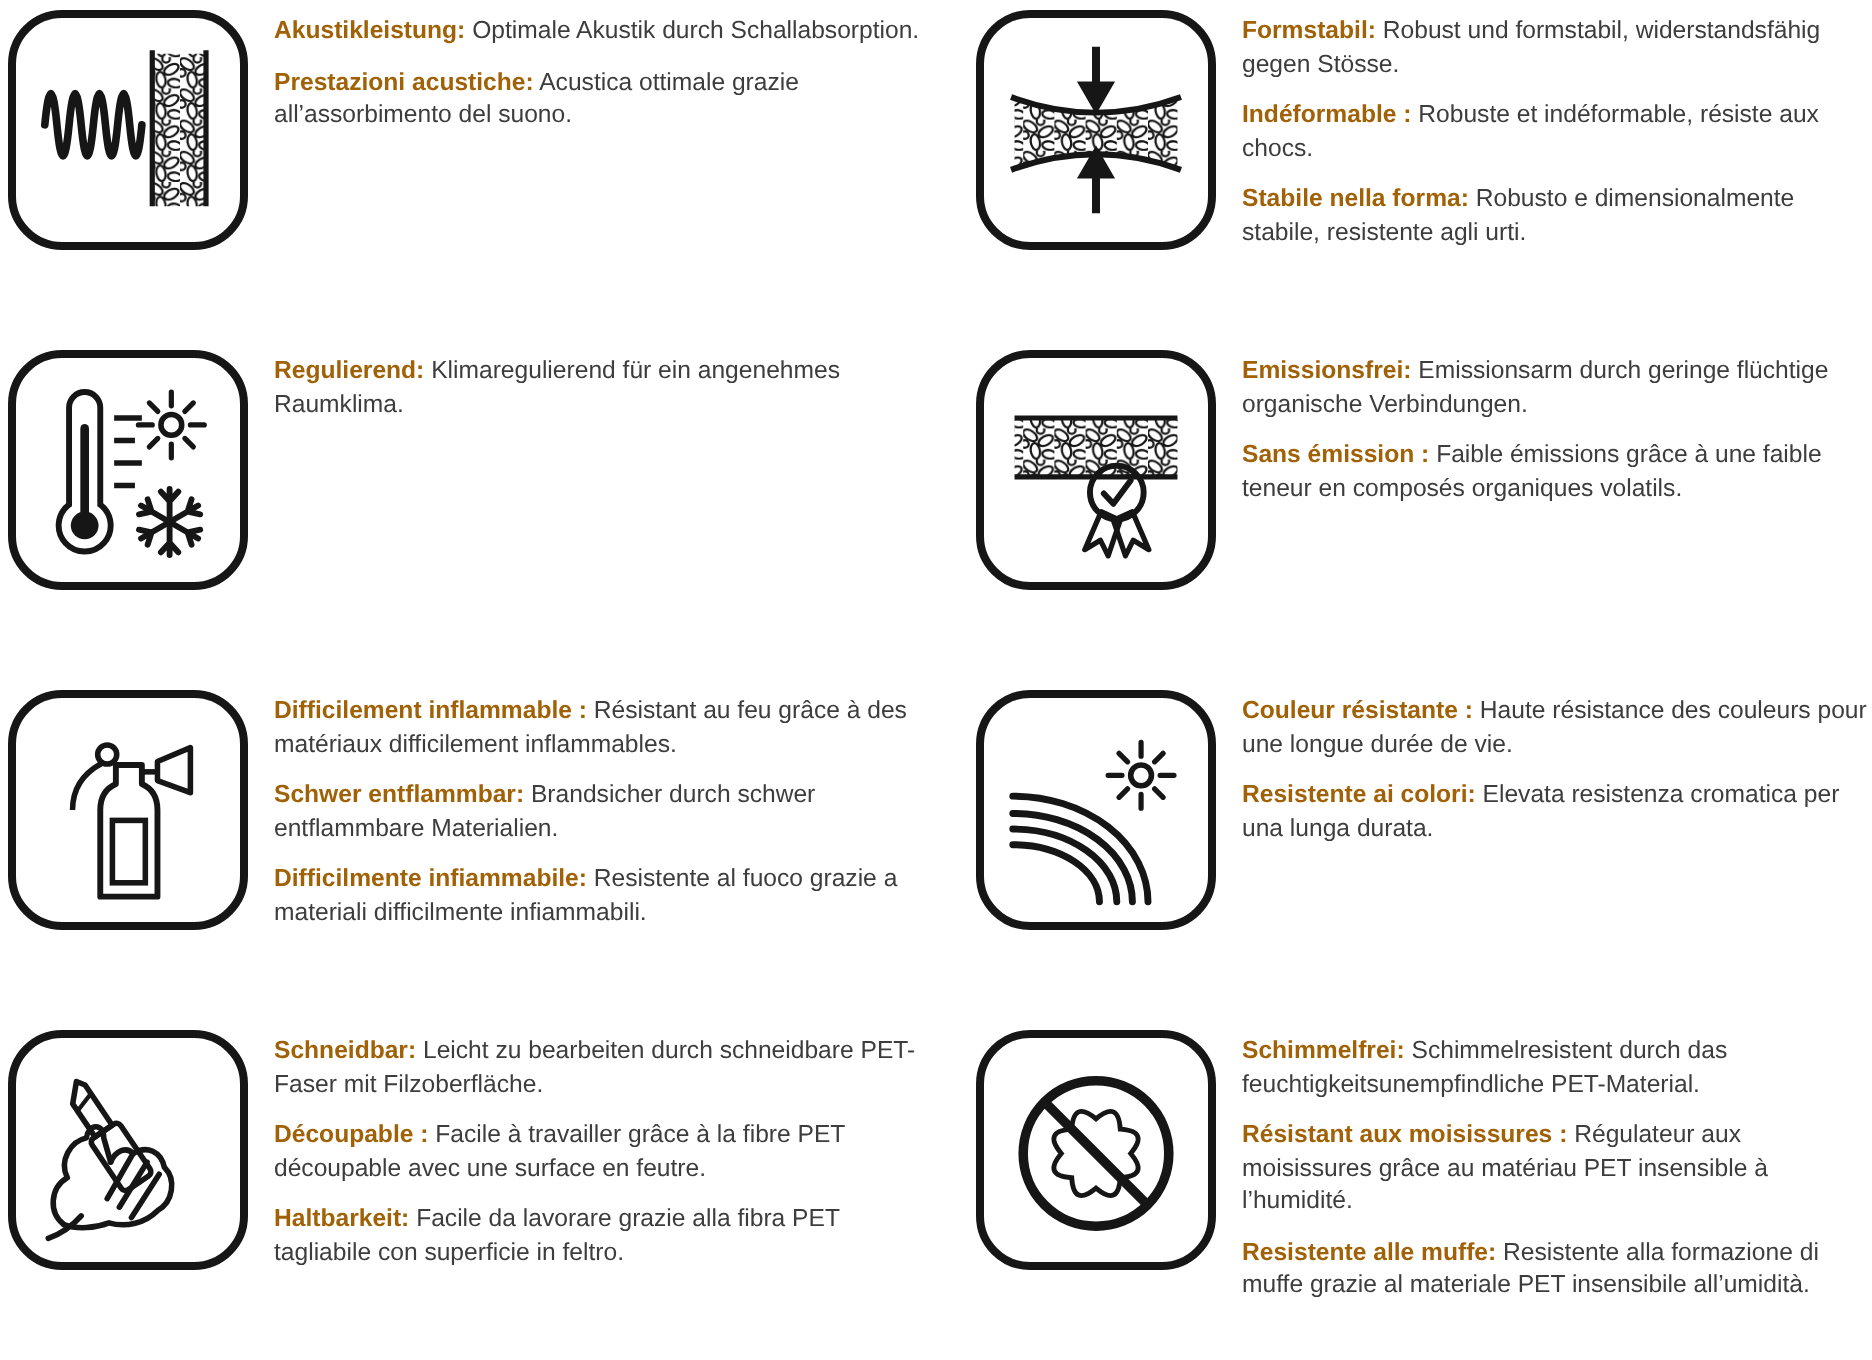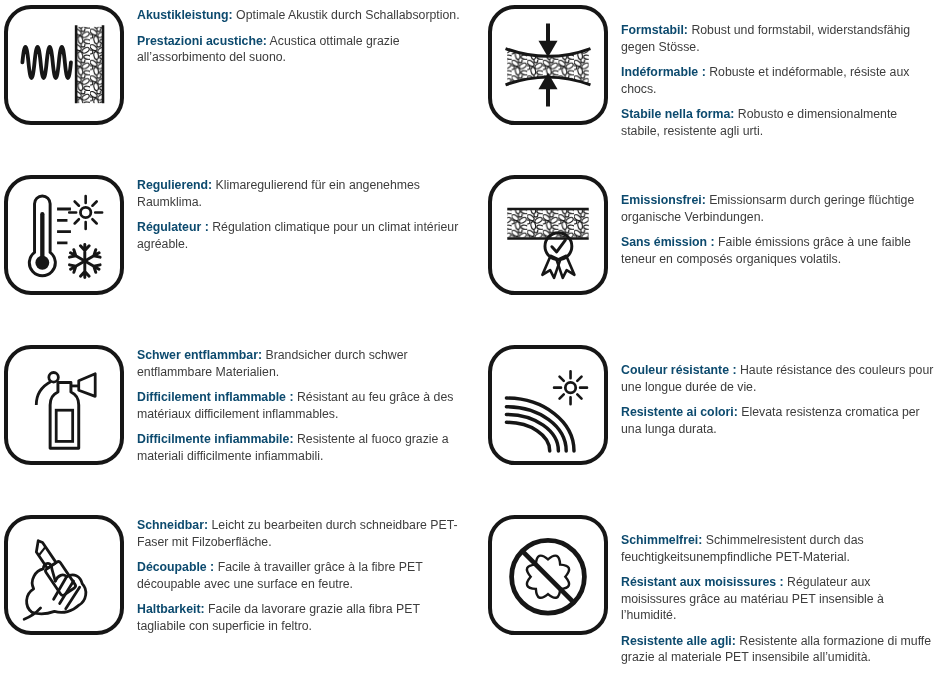--- a/index.html
+++ b/index.html
@@ -22,26 +22,26 @@
   .icon-box {
     flex:0 0 auto;
     width:112px; height:112px;
     border:4px solid #161616;
     border-radius:27px;
     background:#ffffff;
     display:flex; align-items:center; justify-content:center;
   }
   .icon-box svg { display:block; }
   .texts { margin-left:13px; padding-top:2px; width:336px; }
-  .right .texts { width:316px;margin-top:15px; }
+  .right .texts { width:316px; }
   p.feat {
     margin:0 0 9px 0;
     font-size:12.3px; line-height:16.5px;
   }
-  p.feat b { color:#0c4a6e; font-weight:700; }
+  p.feat b { color:#a16207; font-weight:700; }
   .stroke { fill:none; stroke:#161616; }
 </style>
 </head>
 <body>
 
 <svg width="0" height="0" style="position:absolute" aria-hidden="true">
   <defs>
     <pattern id="fiber" width="18" height="18" patternUnits="userSpaceOnUse">
       <g fill="none" stroke="#161616" stroke-width="1.3">
         <ellipse cx="4" cy="4" rx="4.5" ry="2.6" transform="rotate(35 4 4)"></ellipse>
@@ -106,21 +106,20 @@
           <path transform="rotate(60)" d="M0 0 L0 -19 M0 -12 L-5 -17.5 M0 -12 L5 -17.5"></path>
           <path transform="rotate(120)" d="M0 0 L0 -19 M0 -12 L-5 -17.5 M0 -12 L5 -17.5"></path>
           <path transform="rotate(180)" d="M0 0 L0 -19 M0 -12 L-5 -17.5 M0 -12 L5 -17.5"></path>
           <path transform="rotate(240)" d="M0 0 L0 -19 M0 -12 L-5 -17.5 M0 -12 L5 -17.5"></path>
           <path transform="rotate(300)" d="M0 0 L0 -19 M0 -12 L-5 -17.5 M0 -12 L5 -17.5"></path>
         </g>
       </svg>
     </div>
     <div class="texts">
       <p class="feat"><b>Regulierend:</b> <span>Klimaregulierend für ein angenehmes Raumklima.</span></p>
-      <p class="feat"><b>Régulateur :</b> <span>Régulation climatique pour un climat intérieur agréable.</span></p>
     </div>
   </div>
 
   <div class="cell right">
     <div class="icon-box">
       <svg width="104" height="104" viewBox="0 0 120 120">
         <rect x="13" y="31" width="94" height="32" fill="url(#fiber)"></rect>
         <path class="stroke" stroke-width="3" d="M13 30 H107 M13 64 H107"></path>
         <g>
           <path class="stroke" stroke-width="3" stroke-linejoin="round" fill="#fff" d="M63 84 L53.5 106 L62.5 100.5 L67 109.5 L74 89 Z"></path>
@@ -141,22 +140,22 @@
       <svg width="104" height="104" viewBox="0 0 120 120">
         <path class="stroke" stroke-width="3.2" d="M45 33 Q28 42 28 60"></path>
         <circle class="stroke" cx="48" cy="28" r="5.5" stroke-width="3.2"></circle>
         <path class="stroke" stroke-width="3.2" d="M68 38 H77"></path>
         <path class="stroke" stroke-width="3.2" stroke-linejoin="round" fill="#fff" d="M77 32 L96 24 L96 50 L77 43 Z"></path>
         <path class="stroke" stroke-width="3.4" stroke-linejoin="round" fill="#fff" d="M44 110 L44 60 Q44 49 53 45 L53 34 L68 34 L68 45 Q77 49 77 60 L77 110 Z"></path>
         <rect class="stroke" x="51" y="66" width="19" height="36" stroke-width="3.2"></rect>
       </svg>
     </div>
     <div class="texts">
+      <p class="feat"><b>Difficilement inflammable :</b> <span>Résistant au feu grâce à des matériaux difficilement inflammables.</span></p>
       <p class="feat"><b>Schwer entflammbar:</b> <span>Brandsicher durch schwer entflammbare Materialien.</span></p>
-      <p class="feat"><b>Difficilement inflammable :</b> <span>Résistant au feu grâce à des matériaux difficilement inflammables.</span></p>
       <p class="feat"><b>Difficilmente infiammabile:</b> <span>Resistente al fuoco grazie a materiali difficilmente infiammabili.</span></p>
     </div>
   </div>
 
   <div class="cell right">
     <div class="icon-box">
       <svg width="104" height="104" viewBox="0 0 120 120">
         <g class="stroke" stroke-width="4" stroke-linecap="round">
           <path d="M12 52 A78 61 0 0 1 90 113"></path>
           <path d="M12 62 A69 51 0 0 1 81 113"></path>
@@ -203,17 +202,17 @@
     <div class="icon-box">
       <svg width="104" height="104" viewBox="0 0 120 120">
         <path class="stroke" stroke-width="2.8" d="M80 62 Q91 49 74 48 Q73 31 60 42 Q47 31 46 48 Q29 49 40 62 Q29 75 46 76 Q47 93 60 82 Q73 93 74 76 Q91 75 80 62 Z"></path>
         <circle class="stroke" cx="60" cy="62" r="42" stroke-width="5.5"></circle>
         <path class="stroke" stroke-width="5.5" d="M29 31 L91 93"></path>
       </svg>
     </div>
     <div class="texts">
       <p class="feat"><b>Schimmelfrei:</b> <span>Schimmelresistent durch das feuchtigkeitsunempfindliche PET-Material.</span></p>
       <p class="feat"><b>Résistant aux moisissures :</b> <span>Régulateur aux moisissures grâce au matériau PET insensible à l’humidité.</span></p>
-      <p class="feat"><b>Resistente alle agli:</b> <span>Resistente alla formazione di muffe grazie al materiale PET insensibile all’umidità.</span></p>
+      <p class="feat"><b>Resistente alle muffe:</b> <span>Resistente alla formazione di muffe grazie al materiale PET insensibile all’umidità.</span></p>
     </div>
   </div>
 
 </div>
 
 </body></html>

